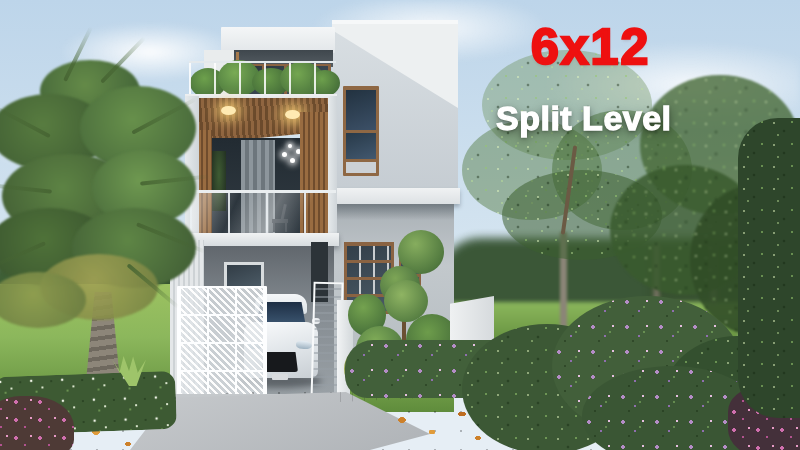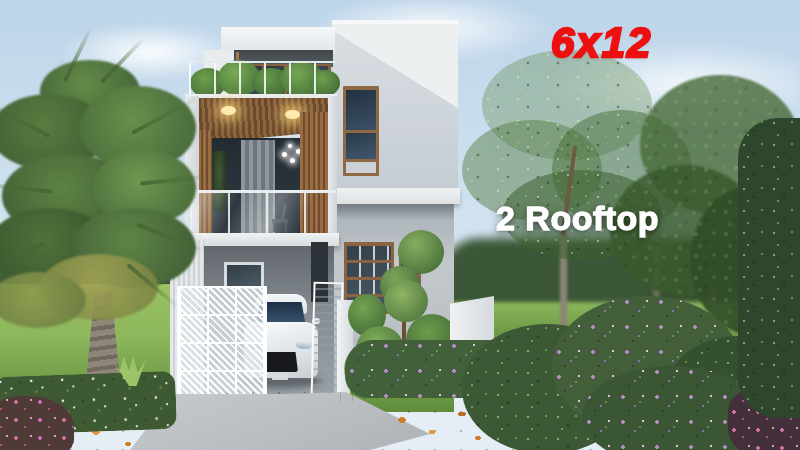--- a/index.html
+++ b/index.html
@@ -36,23 +36,23 @@
      radial-gradient(circle 2.2px at 27px 6px,rgba(18,38,14,.4) 60%,transparent 61%),
      radial-gradient(circle 2px at 12px 16px,rgba(150,200,110,.5) 60%,transparent 61%);
      background-size:31px 21px;}
   .pinkspeck{background-image:
      radial-gradient(circle 2.8px at 6px 6px,var(--flower-pink) 68%,transparent 69%),
      radial-gradient(circle 2.2px at 15px 13px,#b2538f 62%,transparent 63%),
      radial-gradient(circle 2px at 21px 4px,#e79ac6 62%,transparent 63%);
      background-size:24px 18px;}
   .spike{position:absolute;height:4px;background:linear-gradient(90deg,rgba(70,100,50,.9),rgba(70,100,50,0));border-radius:2px;}
   
-  .headline{position:absolute;font-style:italic;font-weight:700;color:var(--headline-red);
-     -webkit-text-stroke:2.4px var(--headline-red);letter-spacing:2px;font-size:42px;line-height:1;
-     text-shadow:0 2px 3px rgba(80,0,0,.15);margin-left:20px;}
+  .headline{position:absolute;font-weight:700;color:var(--headline-red);
+     -webkit-text-stroke:2.4px var(--headline-red);letter-spacing:2px;font-size:50px;line-height:1;
+     text-shadow:0 2px 3px rgba(80,0,0,.15);}
   .subline{position:absolute;font-weight:700;color:var(--text-white);font-size:34px;line-height:1;
      -webkit-text-stroke:1.3px var(--text-white);letter-spacing:.5px;
      text-shadow:0 3px 10px rgba(0,0,0,.55),0 1px 3px rgba(0,0,0,.35);}
 </style>
 </head>
 <body>
 
 <div class="stage" id="stage" style="--headline-red: #ee1010; --text-white: #ffffff; --sky-top: #bdd5ea; --sky-mid: #d4e4f0; --lawn-light: #8cb75c; --lawn-dark: #5d8a3a; --asphalt-dark: #3d4145; --asphalt-light: #53575c; --concrete: #c0c4c7; --curb-grey: #a6abae; --house-white: #edf0f1; --house-grey: #b8bec3; --wall-shadow: #8f969b; --wood-light: #996c41; --wood-dark: #6f4c2d; --glass-dark: #2d3a47; --gate-white: #f7f9fa; --foliage-dark: #33502e; --foliage-mid: #4e7340; --foliage-light: #6f9c4c; --palm-green: #5a8142; --palm-yellow: #a8a04f; --trunk-grey: #847e70; --flower-purple: #b48cc6; --flower-pink: #d06fae; --flower-white: #eef3e6; --leaf-orange: #cd8029;">
 
   <div class="layer" style="filter:blur(3px);background-image:
@@ -257,16 +257,16 @@
       <div class="blob purplespeck" style="left:90px;top:0;width:190px;height:140px;background-color:#425f3a;"></div>
       <div class="blob leafspeck" style="left:200px;top:40px;width:150px;height:130px;background-color:#34502f;"></div>
       <div class="blob purplespeck" style="left:120px;top:70px;width:180px;height:100px;background-color:#3a5634;"></div>
     </div>
     <div class="x pinkspeck" style="left:728px;top:388px;width:80px;height:68px;background-color:#44303a;border-radius:35% 45% 25% 40%;"></div>
     <div class="x leafspeck" style="left:738px;top:118px;width:70px;height:300px;background-color:#2e462b;border-radius:40px 0 0 40px;"></div>
   </div>
 
   <div class="layer">
     <div class="headline" style="left:531px;top:22px;">6x12</div>
-    <div class="subline" style="left:496px;top:201px;">2 Rooftop</div>
+    <div class="subline" style="left:496px;top:101px;">Split Level</div>
   </div>
 
 </div>
 
 </body></html>

